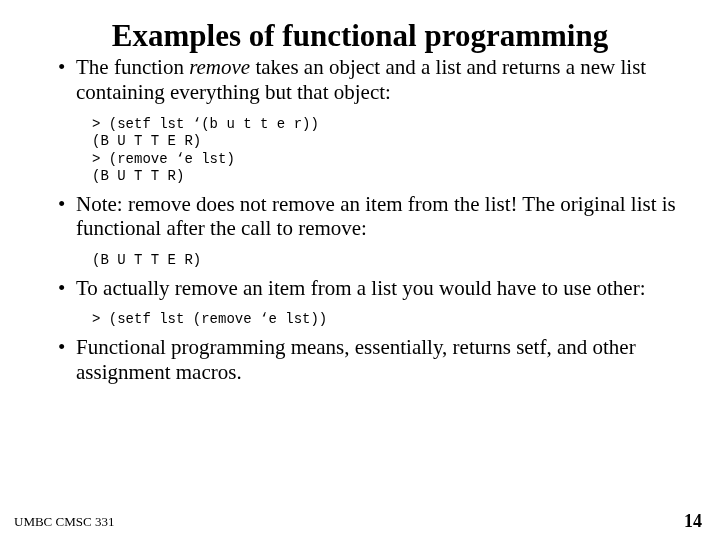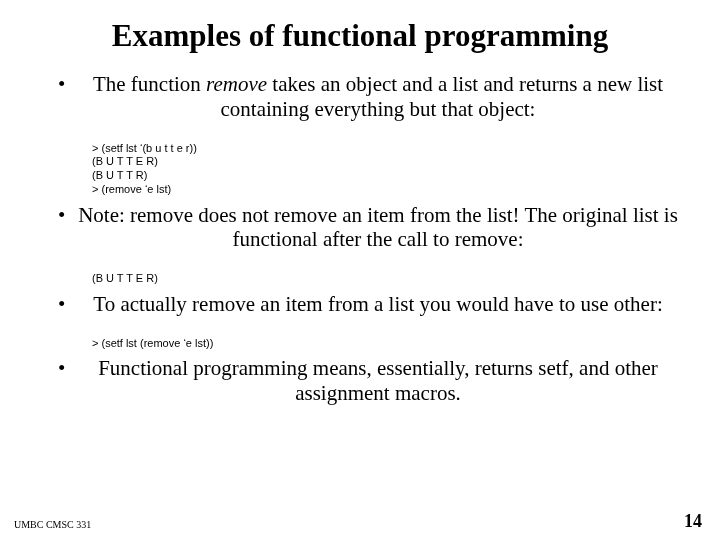--- a/index.html
+++ b/index.html
@@ -9,48 +9,48 @@
     background: #fff;
     font-family: "Times New Roman", Times, serif;
     color: #000;
     position: relative;
     padding: 18px 30px 0 30px;
   }
   .title {
     text-align: center;
     font-size: 31px;
     font-weight: bold;
-    margin-bottom: 18px;
+    margin-bottom: 1px;
   }
   .bullet {
     display: flex;
     font-size: 21px;
     line-height: 1.18;
     margin-left: 28px;
     margin-right: 10px;
     margin-bottom: 2px;
   }
   .bullet .dot {
     width: 18px;
     flex-shrink: 0;
   }
-  .bullet .txt { flex: 1; text-align: center; }
+  .bullet .txt { flex: 1; }
   .code {
-    font-size: 11px;
+    font-size: 14px;
     line-height: 1.25;
     margin-left: 62px;
-    margin-top: 20px;
+    margin-top: 11px;
     margin-bottom: 6px;
-    font-family: Liberation Sans, sans-serif;
+    font-family: Liberation Mono, monospace;
   }
   .footer-left {
     position: absolute;
     left: 14px;
     bottom: 10px;
-    font-size: 10px;
+    font-size: 13px;
   }
   .footer-right {
     position: absolute;
     right: 18px;
     bottom: 8px;
     font-size: 18px;
     font-weight: bold;
   }
   .ital { font-style: italic; }
 </style>
@@ -62,22 +62,22 @@
 <div class="bullet">
   <div class="dot">•</div>
   <div class="txt">
     <span>The function </span><span class="ital">remove</span><span> takes an object and a list and returns a new list containing everything but that object:</span>
   </div>
 </div>
 
 <div class="code">
   <div>&gt; (setf  lst  ‘(b u t t e r))</div>
   <div>(B U T T E R)</div>
+  <div>&gt; (remove ‘e lst)</div>
   <div>(B U T T R)</div>
-  <div>&gt; (remove ‘e lst)</div>
 </div>
 
 <div class="bullet">
   <div class="dot">•</div>
   <div class="txt">Note:  remove does not remove an item from the list!  The original list is functional after the call to remove:</div>
 </div>
 
 <div class="code">
   <div>(B U T T E R)</div>
 </div>

